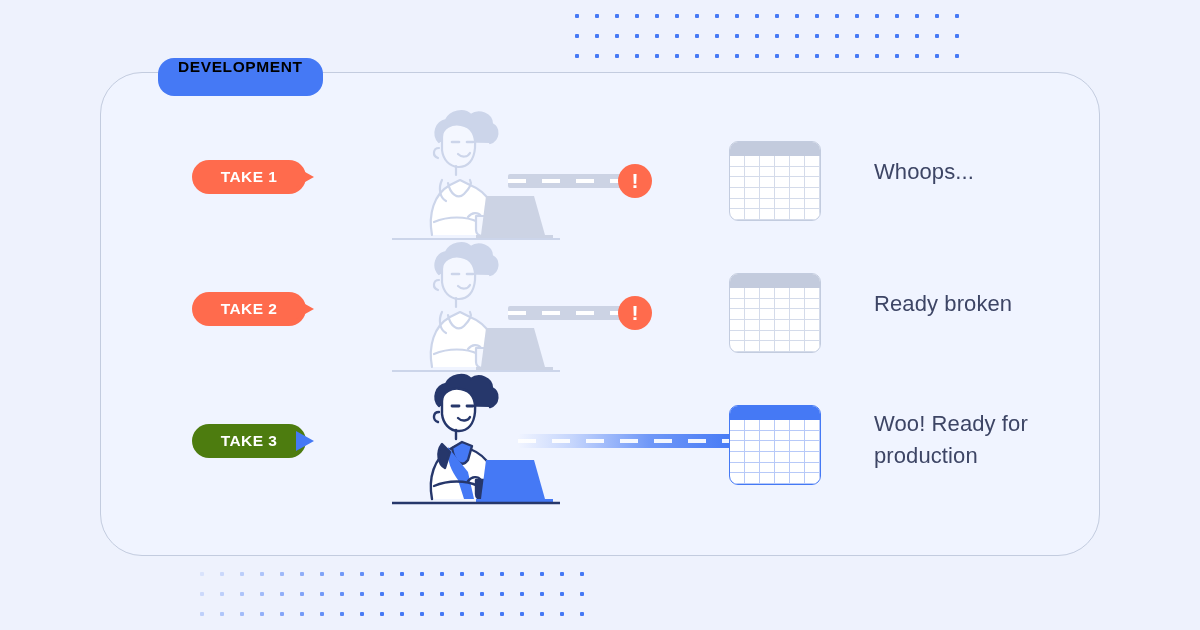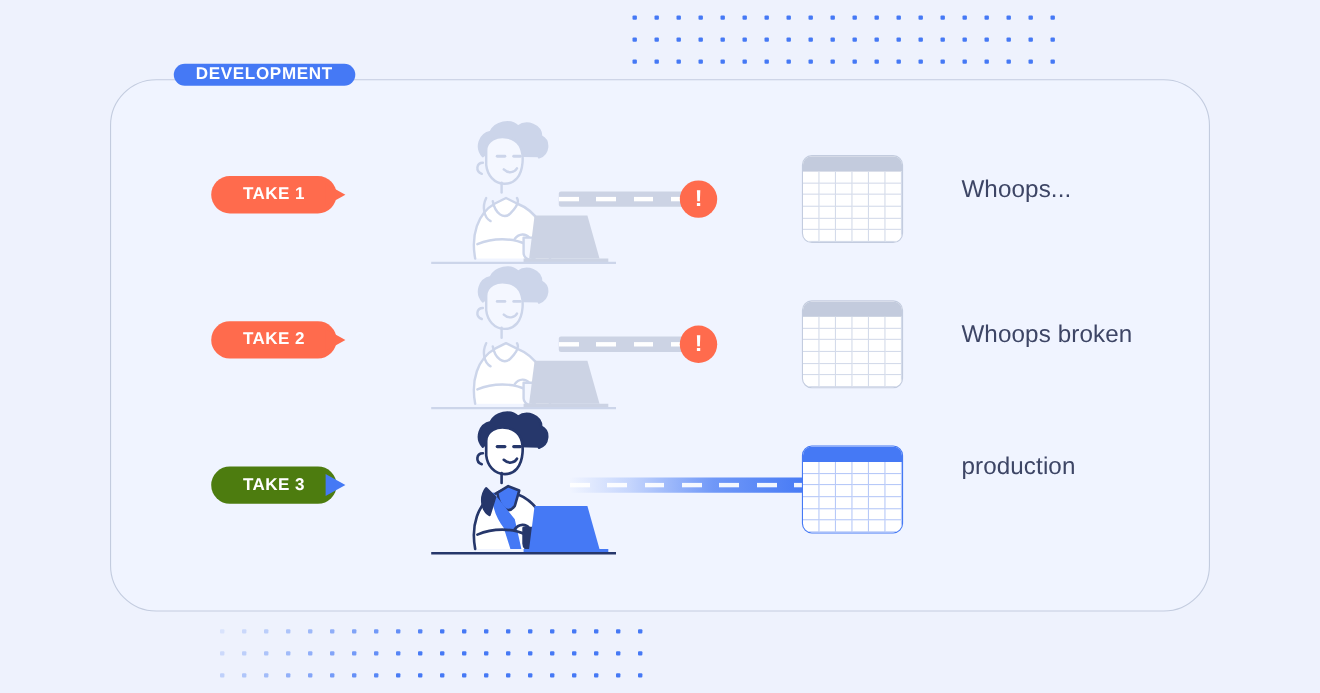--- a/index.html
+++ b/index.html
@@ -41,26 +41,26 @@
     left: 100px; top: 72px;
     width: 1000px; height: 484px;
     background: #f0f4ff;
     border: 1.5px solid #c3ccdf;
     border-radius: 42px;
   }
 
   .section-badge {
     position: absolute;
     left: 158px; top: 58px;
-    height: 20px;
+    height: 38px;
     padding: 0 20px;
     display: flex;
-    align-items: center;
+    align-items: flex-start;
     background: #4579f5;
-    color: #ffffff;
+    color: #000000;
     border-radius: 16px;
     font-size: 15.5px;
     font-weight: bold;
     letter-spacing: 0.6px;
     z-index: 5;
   }
 
   
   .row {
     position: absolute;
@@ -501,21 +501,21 @@
         <i></i>
       <i></i>
         <i></i>
         <i></i>
         <i></i>
         <i></i>
         <i></i>
     </div>
   </div>
 
-  <div class="caption">Whoops broken</div>
+  <div class="caption">Ready broken</div>
 </div>
 
 <div class="row row-3">
 
   <div class="take-badge take-blue">
     <span class="lbl">TAKE 3</span>
   </div>
 
   <div class="person">
     <svg viewBox="0 0 180 142" width="180" height="142" aria-hidden="true">
@@ -592,15 +592,16 @@
       <i></i>
         <i></i>
         <i></i>
         <i></i>
         <i></i>
         <i></i>
     </div>
   </div>
 
   <div class="caption two-line">
+    <div>Woo! Ready for</div>
     <div>production</div>
   </div>
 </div>
 
 </body></html>

